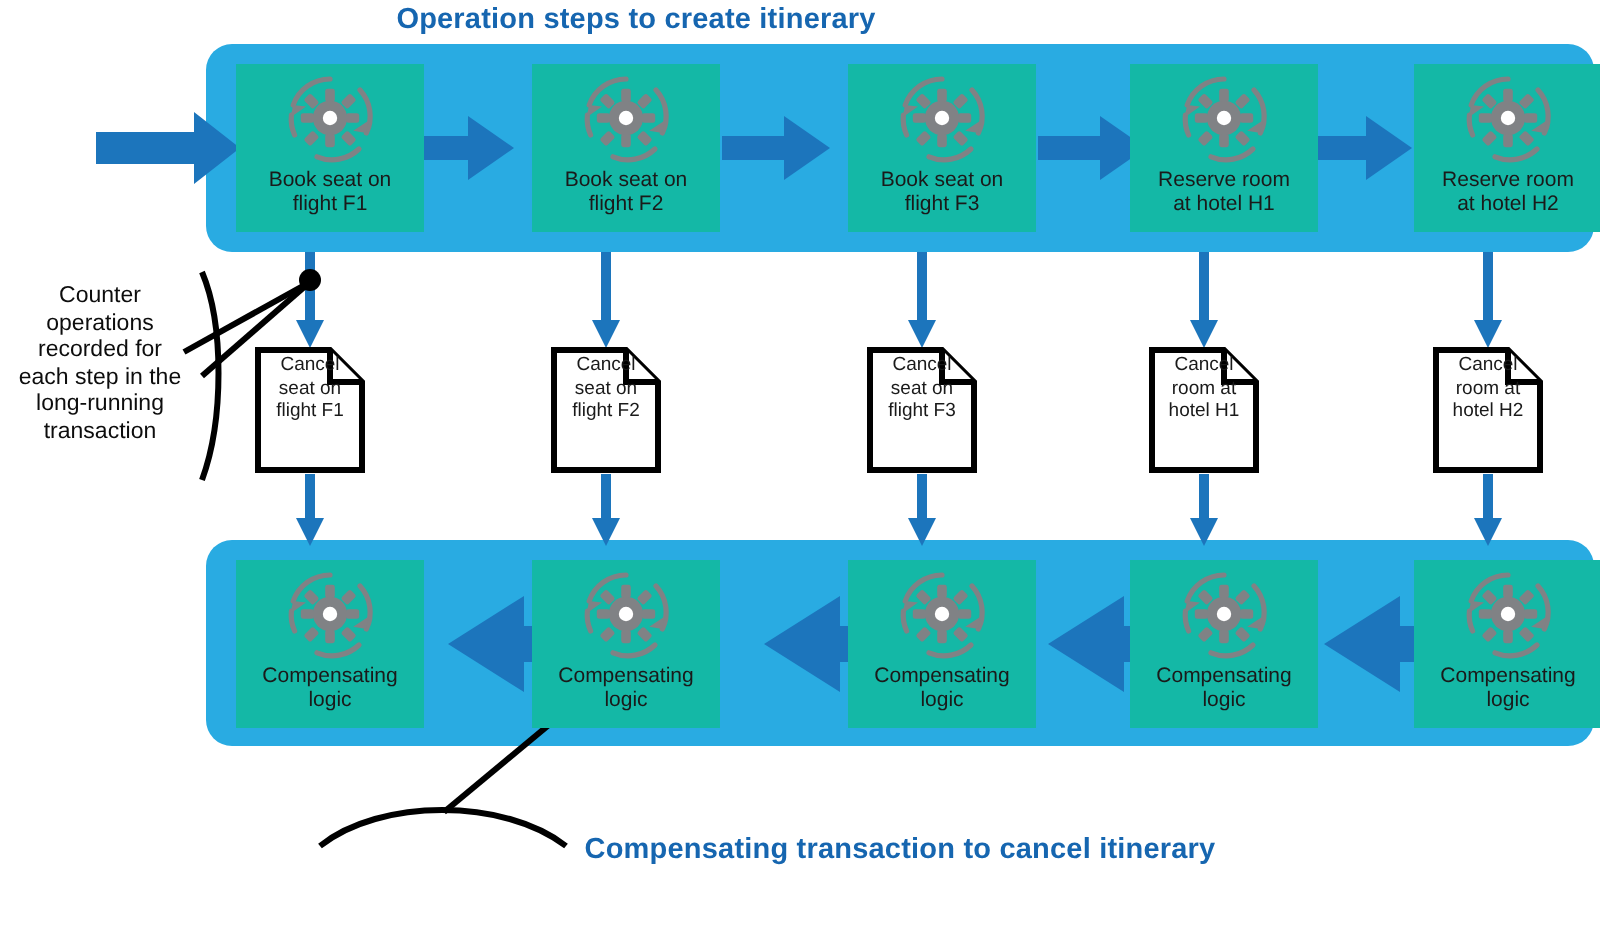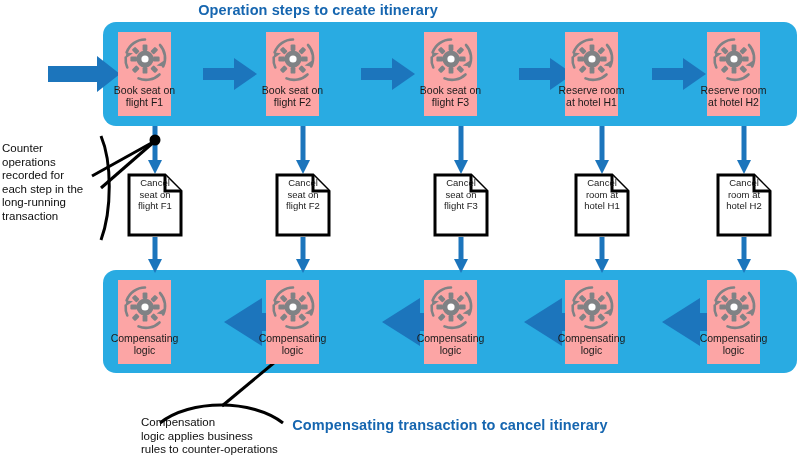--- a/index.html
+++ b/index.html
@@ -6,33 +6,33 @@
   body{width:800px;height:465px;position:relative;overflow:hidden;
        font-family:"Liberation Sans","DejaVu Sans",sans-serif;}
   .stage{position:absolute;left:0;top:0;width:800px;height:465px;}
   .svg-layer{position:absolute;left:0;top:0;width:800px;height:465px;}
 
   .band-title{position:absolute;color:#1666B0;font-weight:bold;font-size:14.5px;
               letter-spacing:0.1px;white-space:nowrap;}
   #title-top{left:0;top:2px;width:636px;text-align:center;}
   #title-bottom{left:103px;top:375px;width:694px;text-align:center;margin-top:42px;}
 
-  .step-box{position:absolute;width:53px;height:84px;background:#fca5a5;
+  .step-box{position:absolute;width:94px;height:84px;background:#14b8a6;
             box-sizing:border-box;display:flex;flex-direction:column;
             align-items:center;justify-content:flex-start;}
   .step-label{font-size:10.5px;color:#1a1a1a;line-height:12px;text-align:center;
               width:74px;white-space:pre-line;}
   .step-icon{width:46px;height:46px;margin-top:4px;margin-bottom:2px;}
 
   .doc-box{position:absolute;width:56px;height:64px;}
   .doc-label{position:absolute;left:0;top:4px;width:56px;text-align:center;
              font-size:9.5px;color:#1a1a1a;line-height:11.5px;white-space:pre-line;}
 
   .annot{position:absolute;font-size:11.5px;color:#0d0d0d;line-height:13.5px;
-         text-align:left;white-space:pre-line;}
+         text-align:center;white-space:pre-line;}
   #annot-left{left:2px;top:142px;width:96px;}
   #annot-bottom{left:141px;top:416px;width:232px;}
 </style>
 </head>
 <body>
 
 <div class="stage">
 
   <svg class="svg-layer" viewBox="0 0 800 465">
 
@@ -264,17 +264,14 @@
   </div>
 
   <div class="band-title" id="title-bottom">Compensating transaction to cancel itinerary</div>
 
   <div class="annot" id="annot-left">Counter
 operations
 recorded for
 each step in the
 long-running
 transaction</div>
-  <div class="annot" id="annot-bottom">Compensation
-logic applies business
-rules to counter-operations</div>
 
 </div>
 
 </body></html>

